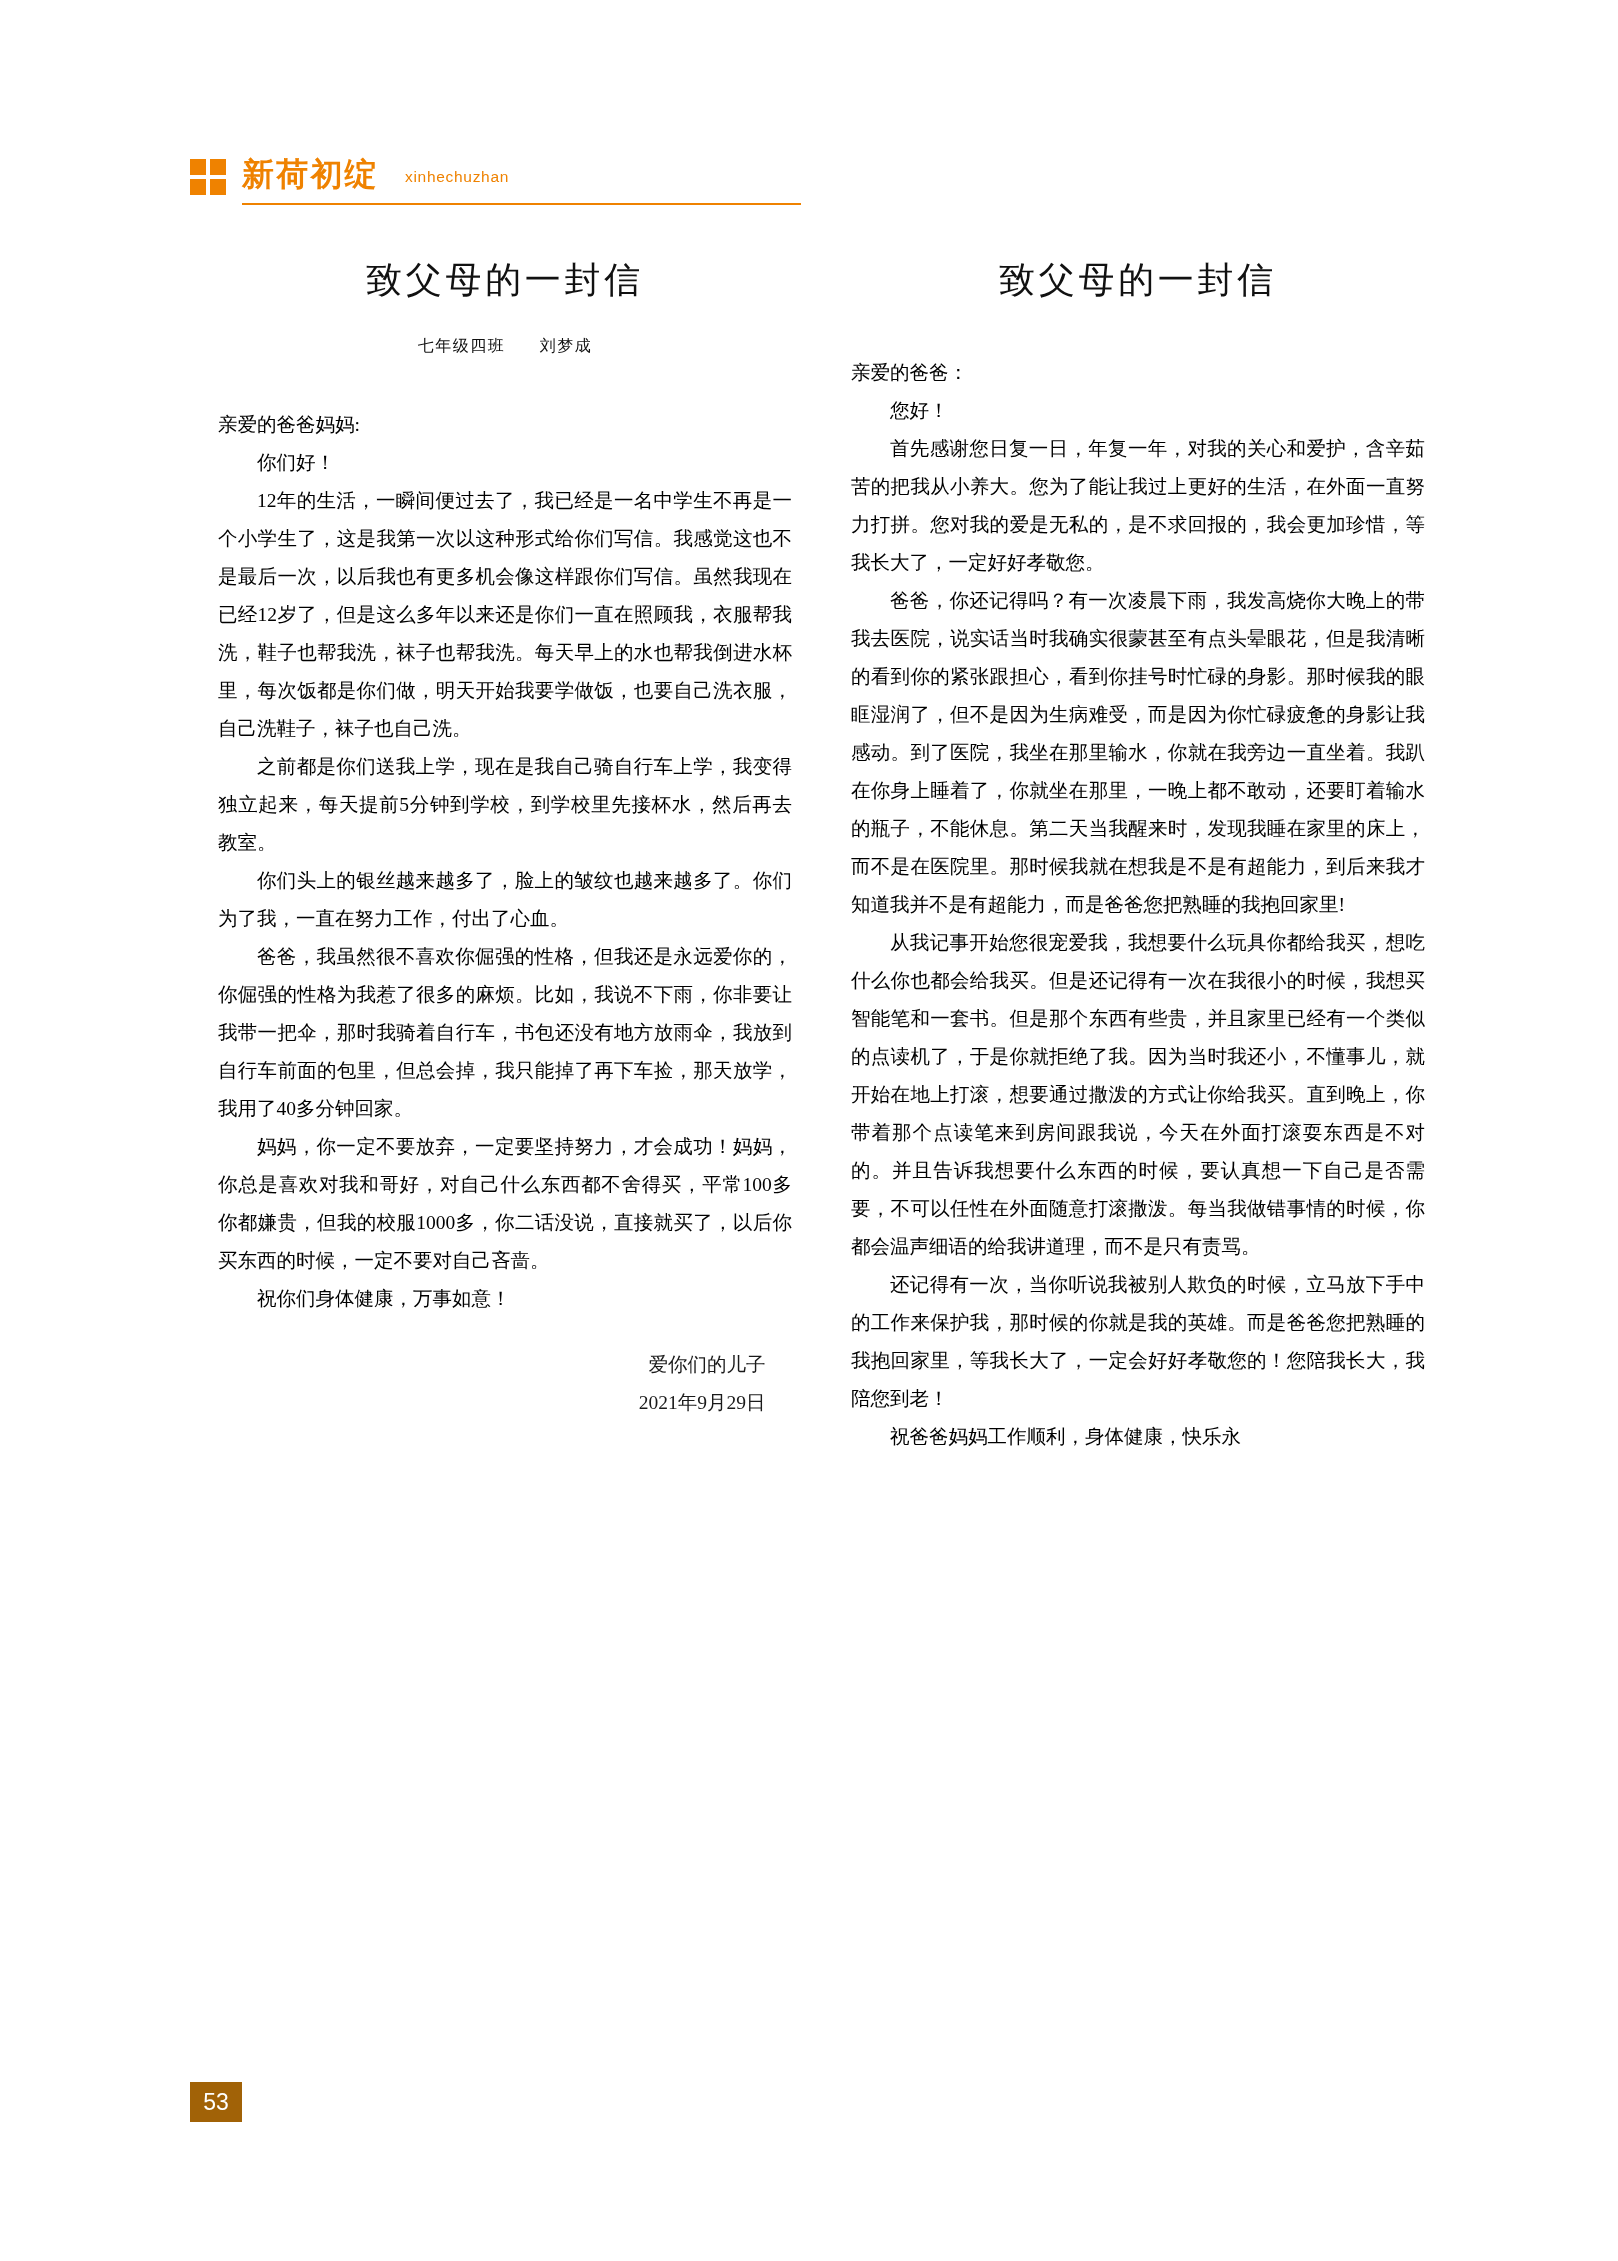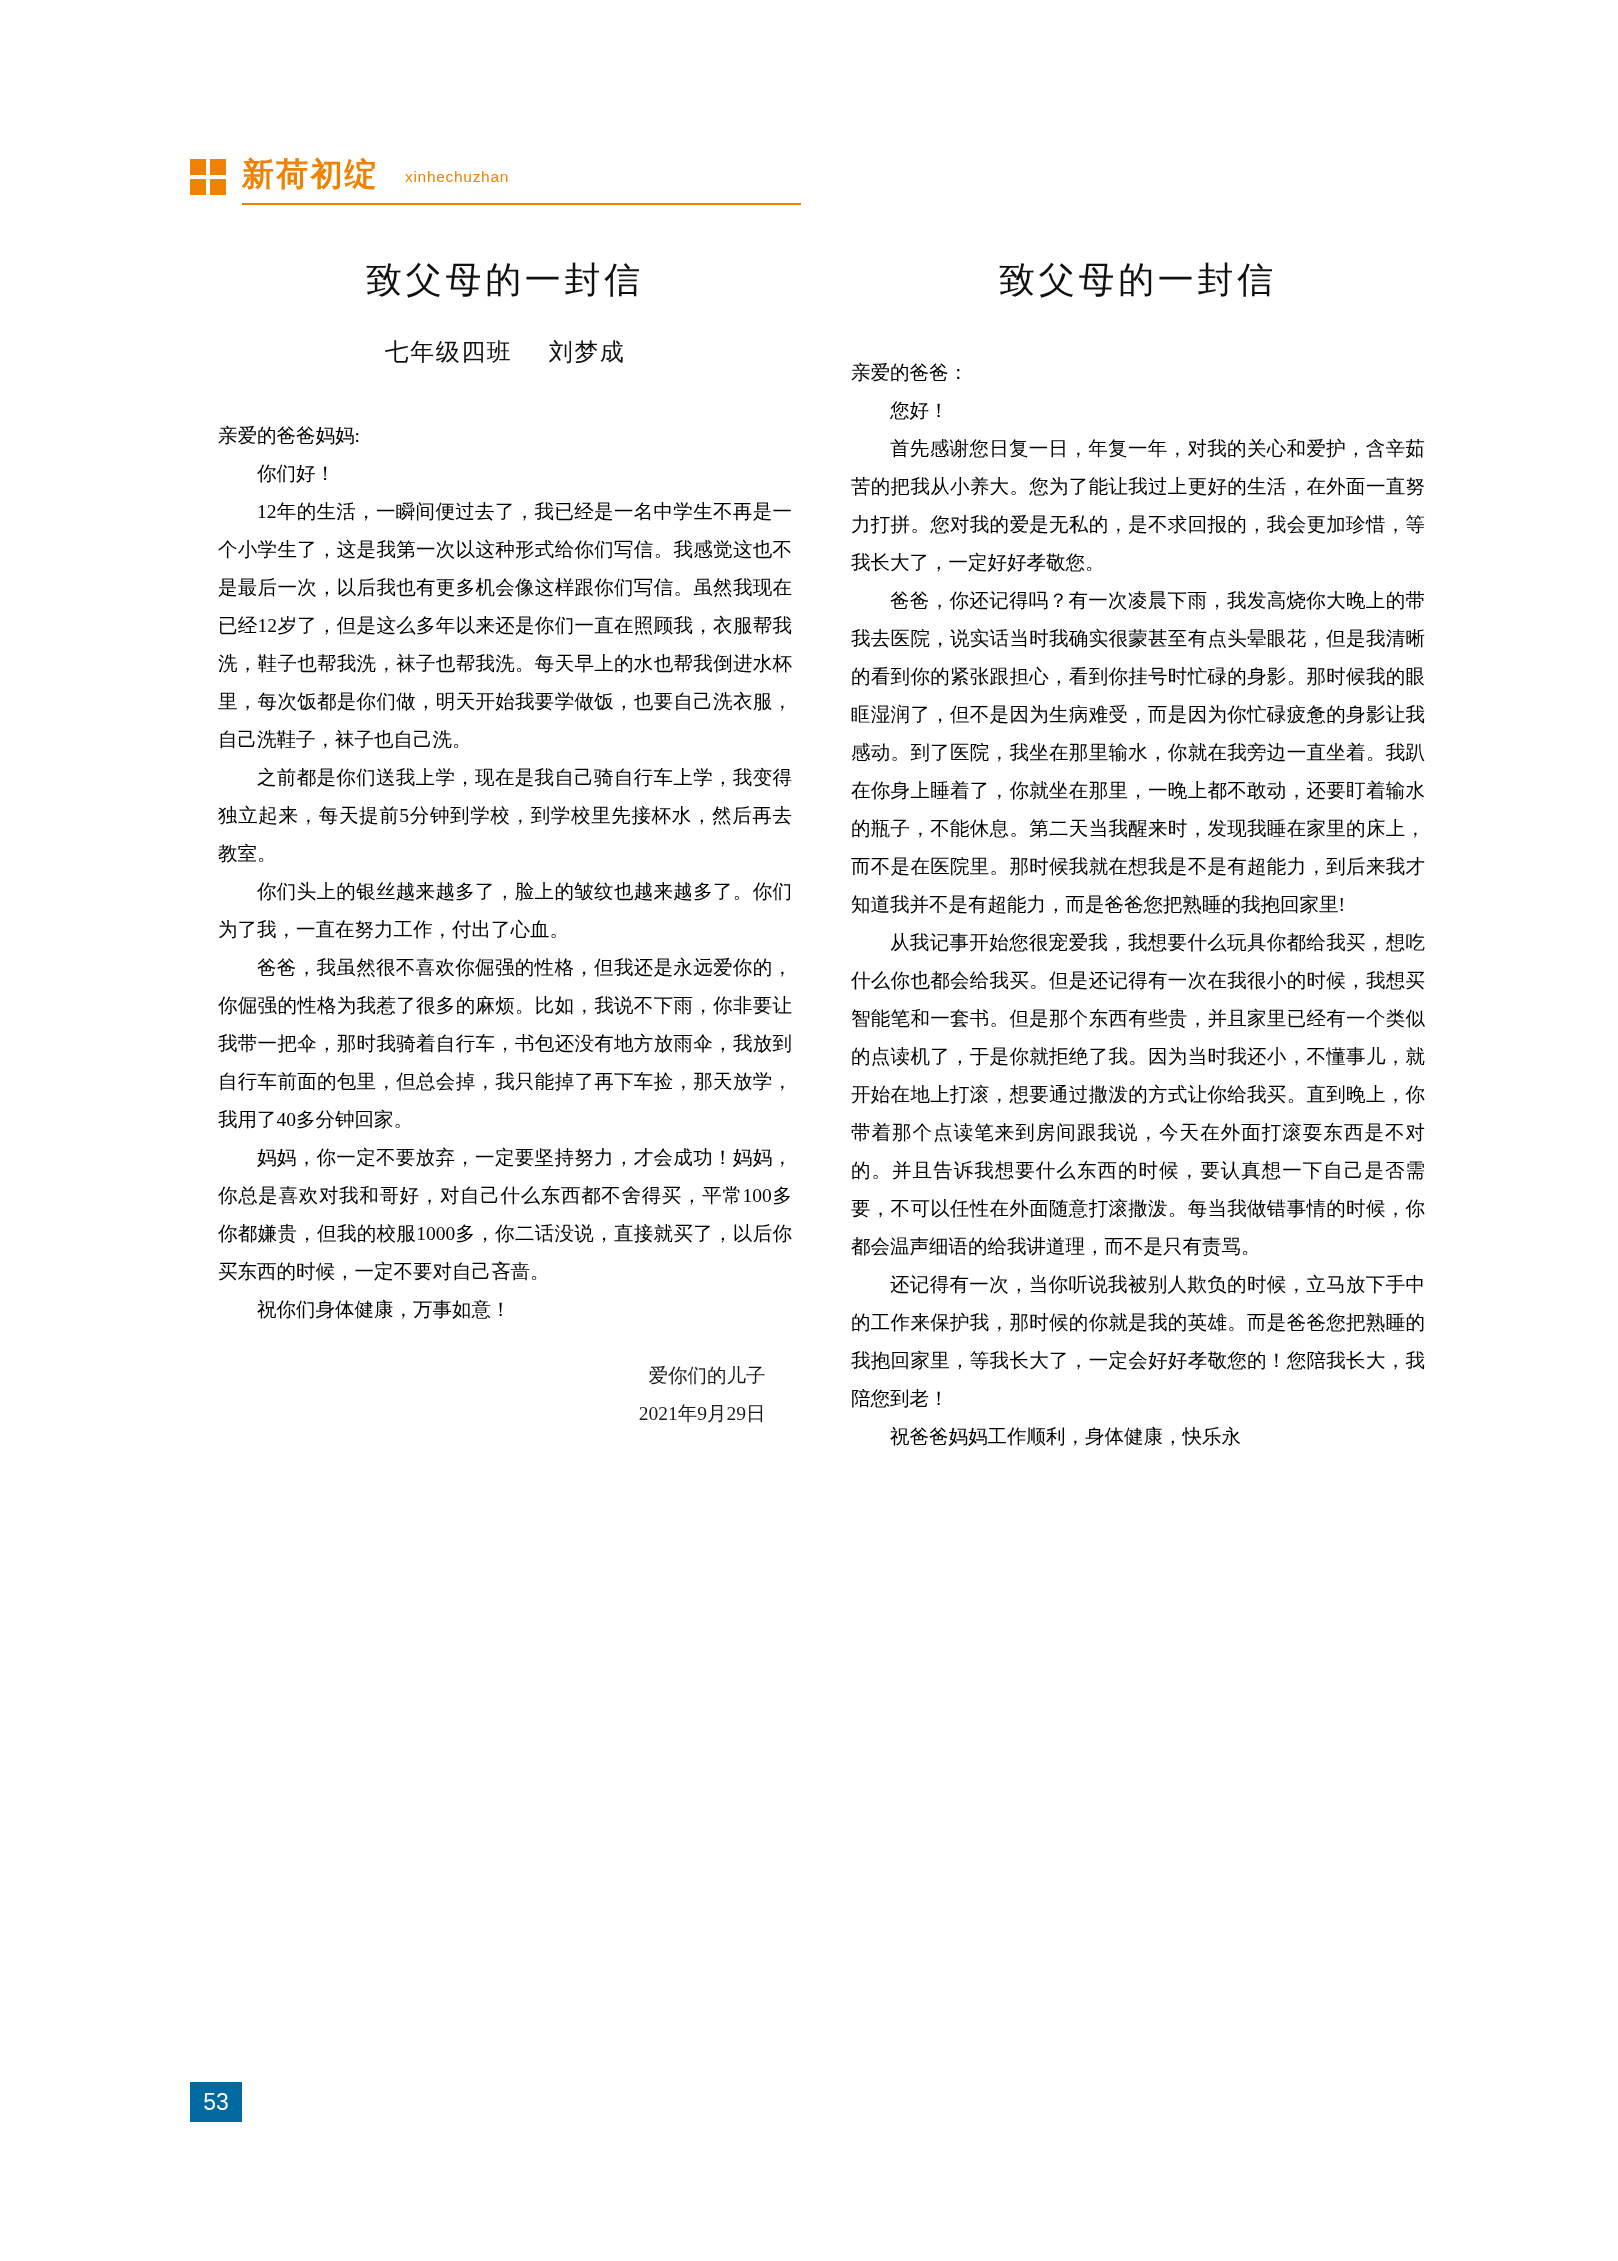--- a/index.html
+++ b/index.html
@@ -96,21 +96,21 @@
     font-size: 36px;
     letter-spacing: 3.7px;
     font-weight: normal;
     margin: 0;
     padding-top: 13.2px;
     font-family: "Liberation Serif", "DejaVu Serif", serif;
     color: #111;
   }
   .art-byline {
     text-align: center;
-    font-size: 24px;
+    font-size: 16px;
     letter-spacing: 1.5px;
     margin-top: 31px;
     color: #111;
   }
   .byline-class { margin-right: 29px; }
 
   .art-body {
     margin-top: 49px;
     font-size: 19.5px;
     line-height: 38px;
@@ -134,21 +134,21 @@
   }
   .sign div { white-space: nowrap; }
 
   
   .folio {
     position: absolute;
     left: 190px;
     top: 2082px;
     width: 52px;
     height: 40px;
-    background: #0369a1;
+    background: #a16207;
     color: #ffffff;
     font-family: "Liberation Sans", "DejaVu Sans", sans-serif;
     font-size: 23px;
     display: flex;
     align-items: center;
     justify-content: center;
   }
 </style>
 </head>
 <body>

